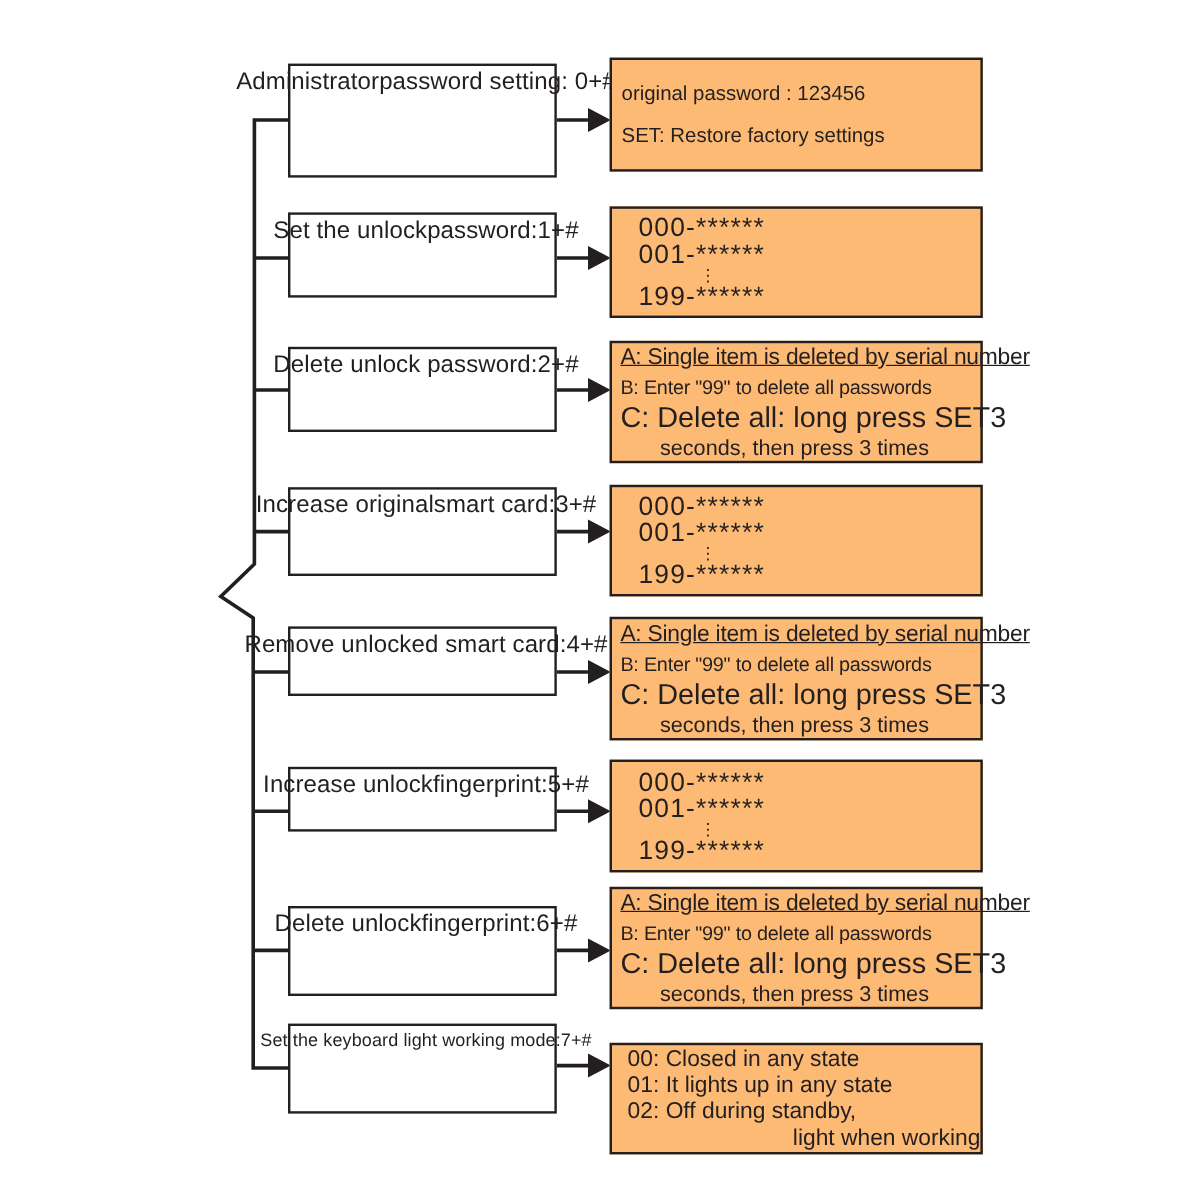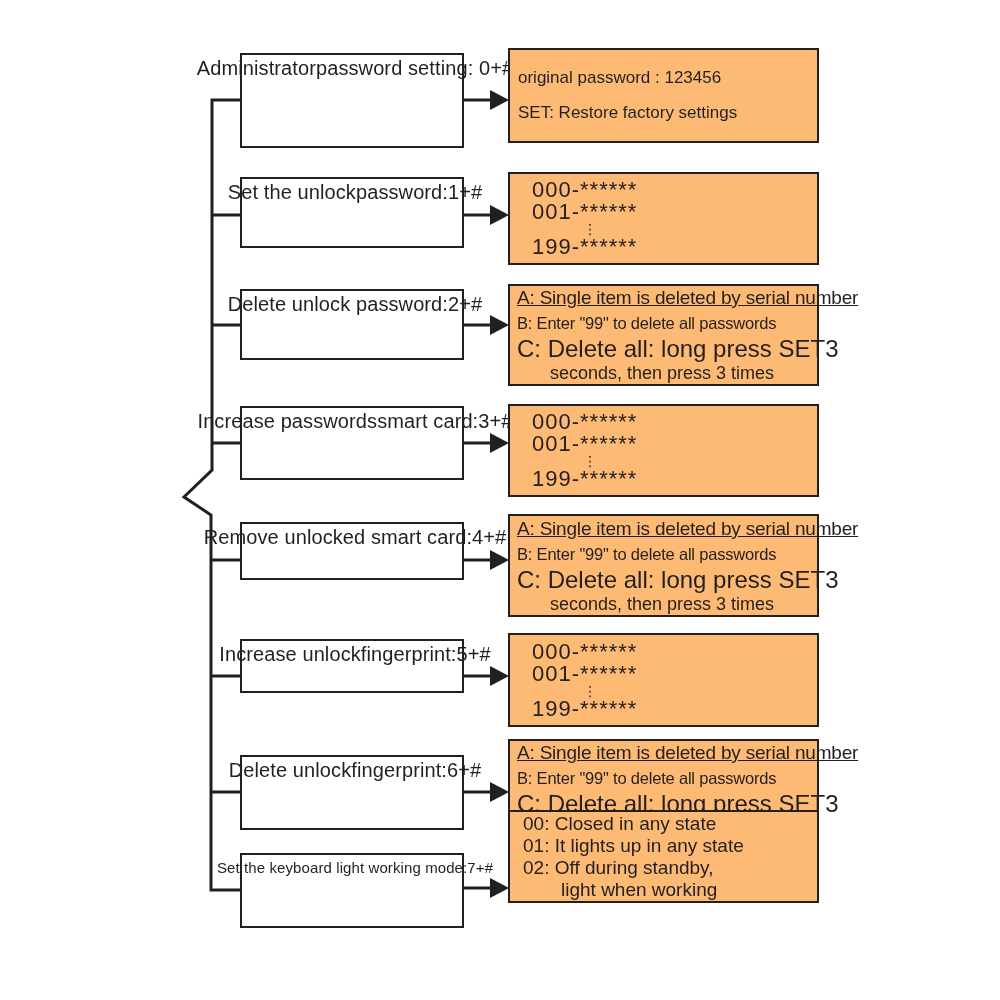--- a/index.html
+++ b/index.html
@@ -28,21 +28,21 @@
   .rbox div{white-space:pre;}
   .nline{font-size:17px;line-height:18px;padding-left:8px;}
   .gap{margin-top:17px;}
   .num{font-size:22px;line-height:22px;padding-left:22px;letter-spacing:1px;}
   .dots{font-size:14px;line-height:13px;padding-left:73px;}
   .la{font-size:19px;line-height:25px;padding-left:7px;letter-spacing:-.2px;text-decoration:underline;}
   .lb{font-size:16.5px;line-height:26px;padding-left:7px;letter-spacing:-.2px;}
   .lc{font-size:24px;line-height:25px;padding-left:7px;}
   .lc2{font-size:18px;line-height:24px;padding-left:40px;}
   .mline{font-size:19px;line-height:22px;padding-left:13px;}
-  .mindent{padding-left:51px;}
+  .mindent{padding-left:51px;text-align:right;}
 </style>
 </head>
 <body>
 
 <div class="stage">
 
   <svg class="wires" width="1000" height="1000" viewBox="0 0 1000 1000">
     <path d="M240,100 H212 V470 L184,497 L211,515 V890 H240"></path>
     <path d="M212,215H240 M212,325H240 M212,443H240 M212,560H240 M212,676H240 M212,792H240"></path>
 
@@ -106,21 +106,21 @@
     <div class="lline"> password:2+#</div>
   </div>
   <div class="rbox" style="top:284px;height:102px">
     <div class="la">A: Single item is deleted by serial number</div>
     <div class="lb">B: Enter "99" to delete all passwords</div>
     <div class="lc">C: Delete all: long press SET3</div>
     <div class="lc2">seconds, then press 3 times</div>
   </div>
 
   <div class="lbox" style="top:406px;height:74px">
-    <div class="lline">Increase passwords</div>
+    <div class="lline">Increase original</div>
     <div class="lline">smart card:3+#</div>
   </div>
   <div class="rbox" style="top:404px;height:93px">
     <div class="num">000-******</div>
     <div class="num">001-******</div>
     <div class="dots">⋮</div>
     <div class="num">199-******</div>
   </div>
 
   <div class="lbox" style="top:522px;height:58px">
@@ -153,20 +153,20 @@
     <div class="la">A: Single item is deleted by serial number</div>
     <div class="lb">B: Enter "99" to delete all passwords</div>
     <div class="lc">C: Delete all: long press SET3</div>
     <div class="lc2">seconds, then press 3 times</div>
   </div>
 
   <div class="lbox tight" style="top:853px;height:75px">
     <div class="lline">Set the keyboard light</div>
     <div class="lline"> working mode:7+#</div>
   </div>
-  <div class="rbox" style="top:810px;height:93px">
+  <div class="rbox" style="top:869px;height:93px">
     <div class="mline">00: Closed in any state</div>
     <div class="mline">01: It lights up in any state</div>
     <div class="mline">02: Off during standby,</div>
     <div class="mline mindent">light when working</div>
   </div>
 
 </div>
 
 </body></html>

